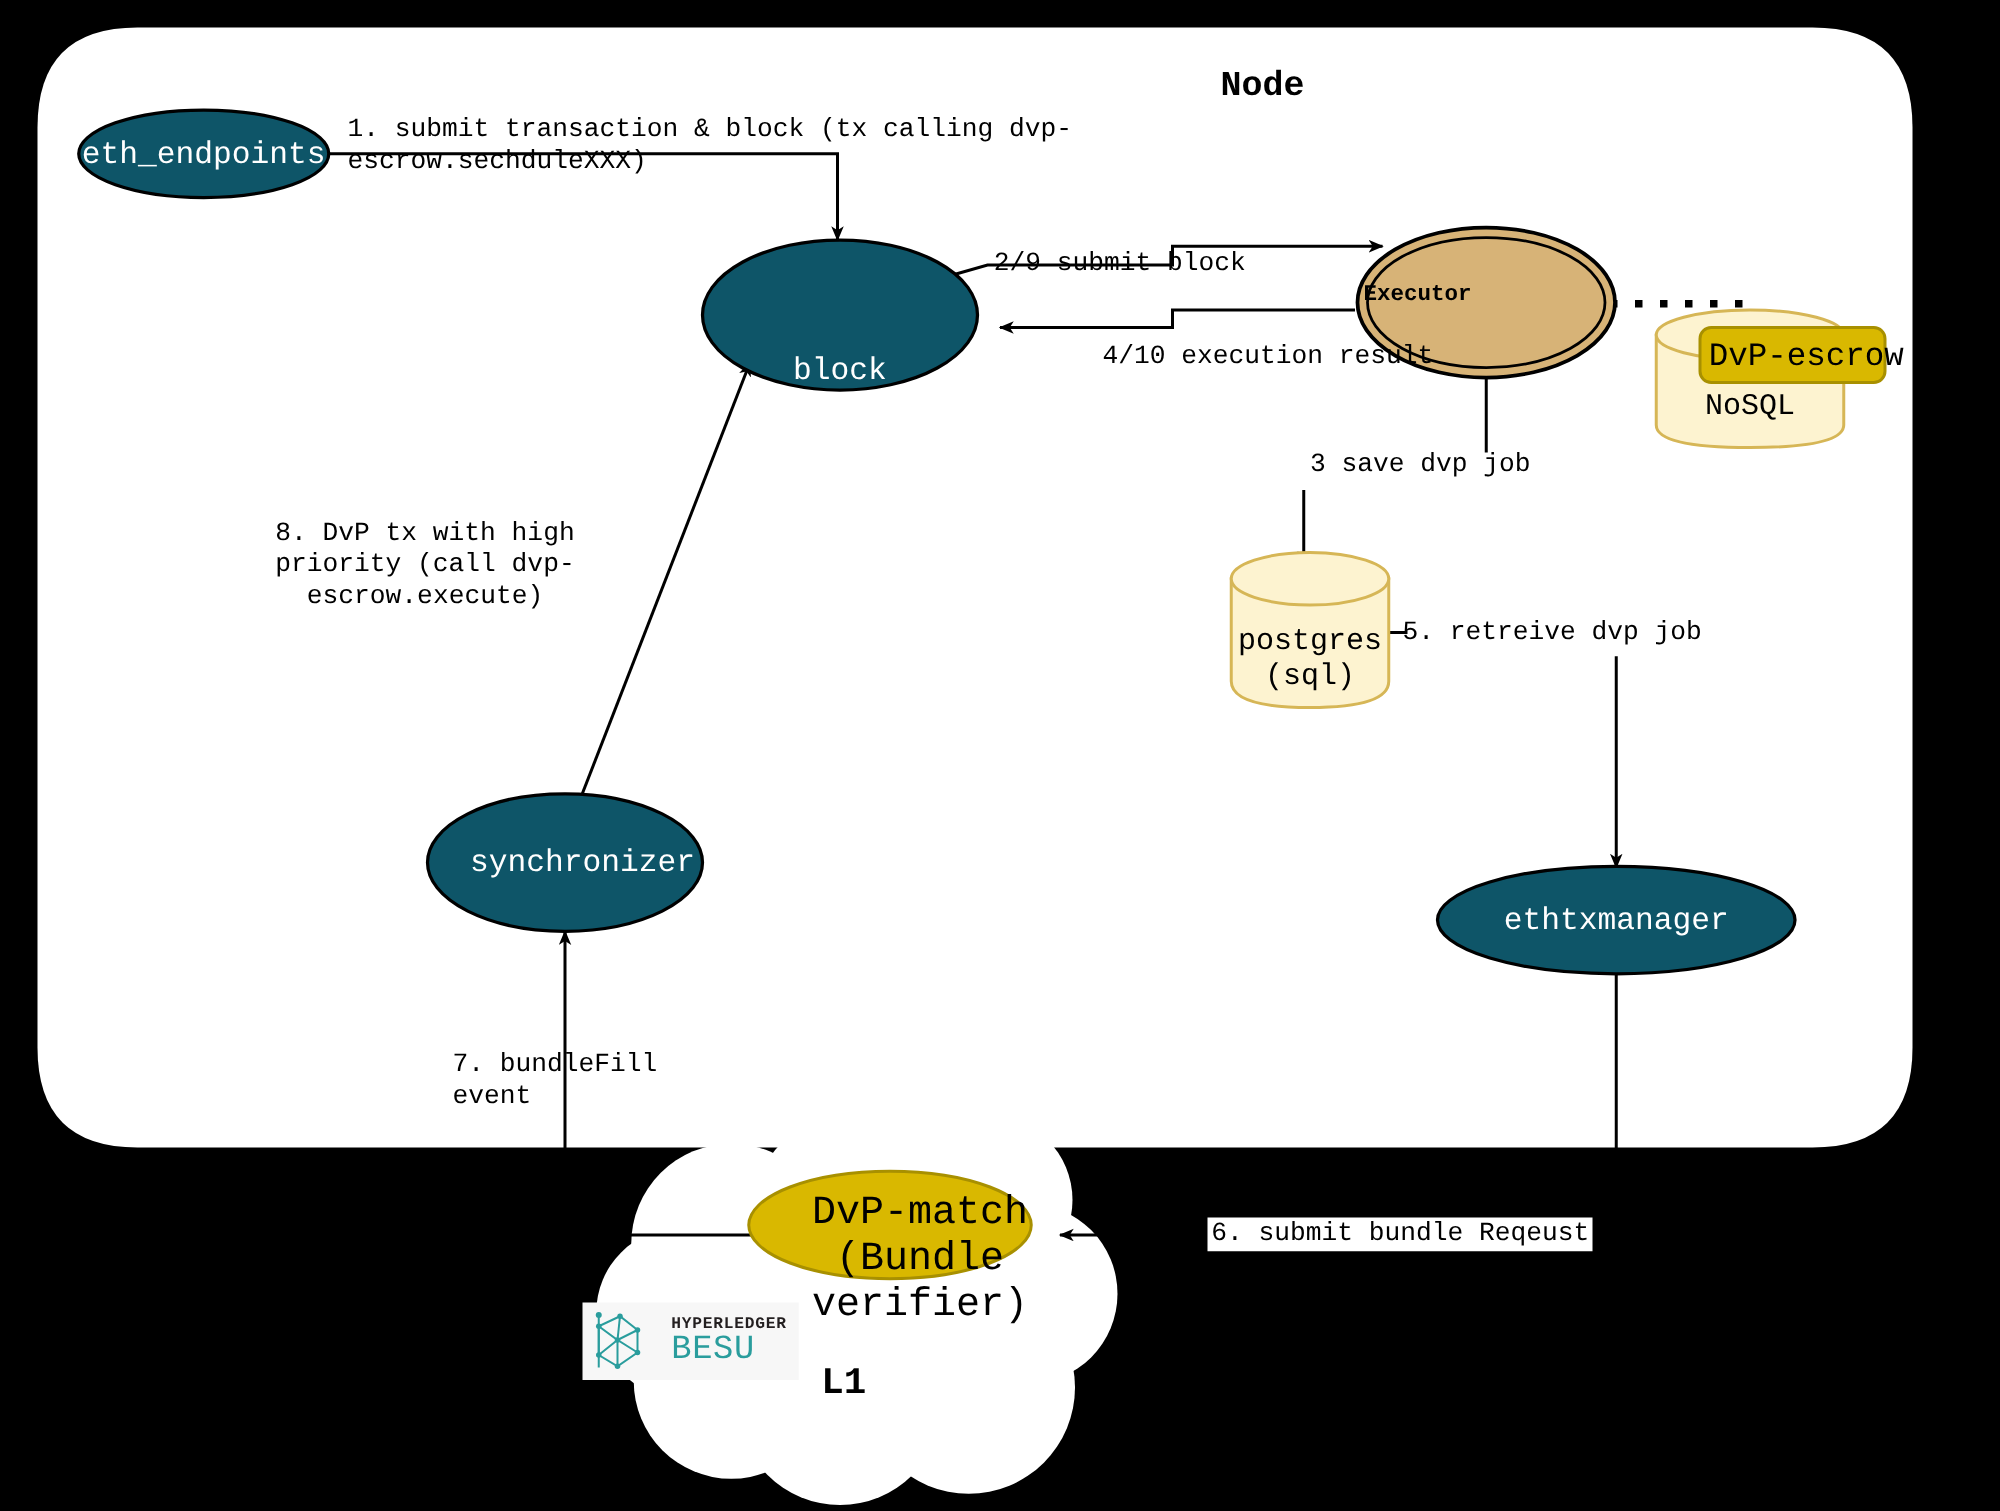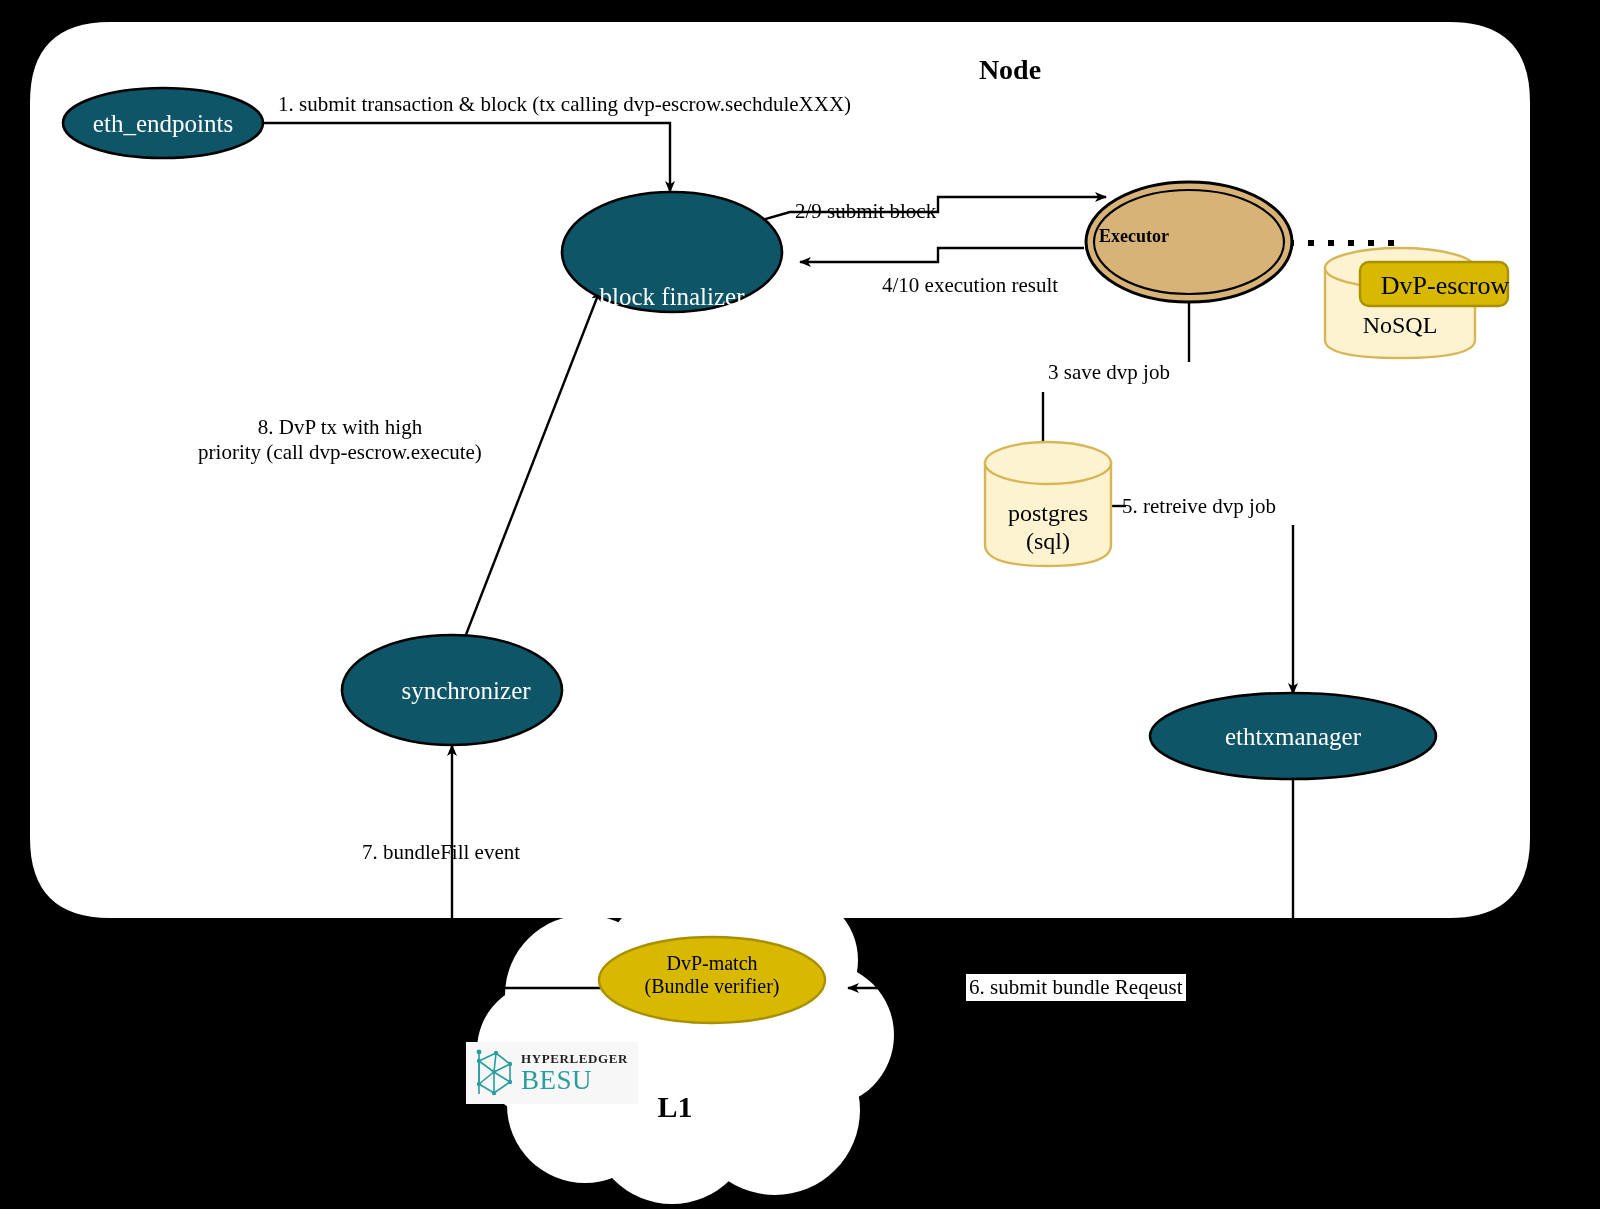--- a/index.html
+++ b/index.html
@@ -6,21 +6,21 @@
     margin: 0;
     padding: 0;
     background: #000000;
   }
   #canvas {
     position: relative;
     width: 1600px;
     height: 1209px;
     background: #000000;
     overflow: hidden;
-    font-family: Liberation Serif, serif;
+    font-family: Liberation Mono, monospace;
   }
   #svg-layer {
     position: absolute;
     left: 0; top: 0;
     width: 1600px;
     height: 1209px;
   }
   .node-label {
     position: absolute;
     text-align: center;
@@ -59,20 +59,21 @@
     display: flex;
     align-items: center;
     gap: 5px;
     padding: 6px 10px 6px 6px;
   }
   .besu-words {
     display: flex;
     flex-direction: column;
     justify-content: flex-end;
     line-height: 1;
+    margin-left: 16px;
   }
   .besu-top {
     color: #231f20;
     font-size: 13px;
     font-weight: bold;
     letter-spacing: 0.6px;
   }
   .besu-bottom {
     color: #2a9d9d;
     font-size: 27px;
@@ -186,21 +187,21 @@
 
   <div class="node-label ellipse-text-black" style="left:1360px; top:271px; width:170px; font-size:26px;">DvP-escrow</div>
 
   <div class="node-label ellipse-text-black" style="left:973px; top:500px; width:150px; font-size:24px;">postgres
 (sql)</div>
 
   <div class="node-label ellipse-text-white" style="left:342px; top:677px; width:220px;padding-left:14px;">synchronizer</div>
 
   <div class="node-label ellipse-text-white" style="left:1150px; top:723px; width:286px;">ethtxmanager</div>
 
-  <div class="node-label ellipse-text-black" style="left:599px; top:952px; width:226px; font-size:20px;">DvP-match
+  <div class="node-label ellipse-text-black" style="left:623px; top:952px; width:226px; font-size:32px;">DvP-match
 (Bundle verifier)</div>
 
   <div class="node-label title-text" style="left:620px; top:1090px; width:110px; font-size:30px;">L1</div>
 
   <div class="edge-label" style="left:278px; top:92px; width:680px; text-align:left;">1. submit transaction &amp; block (tx calling dvp-escrow.sechduleXXX)</div>
 
   <div class="edge-label" style="left:795px; top:199px; width:280px; text-align:left;">2/9 submit block</div>
 
   <div class="edge-label" style="left:842px; top:273px; width:330px; text-align:left;margin-left:40px;">4/10 execution result</div>
 

